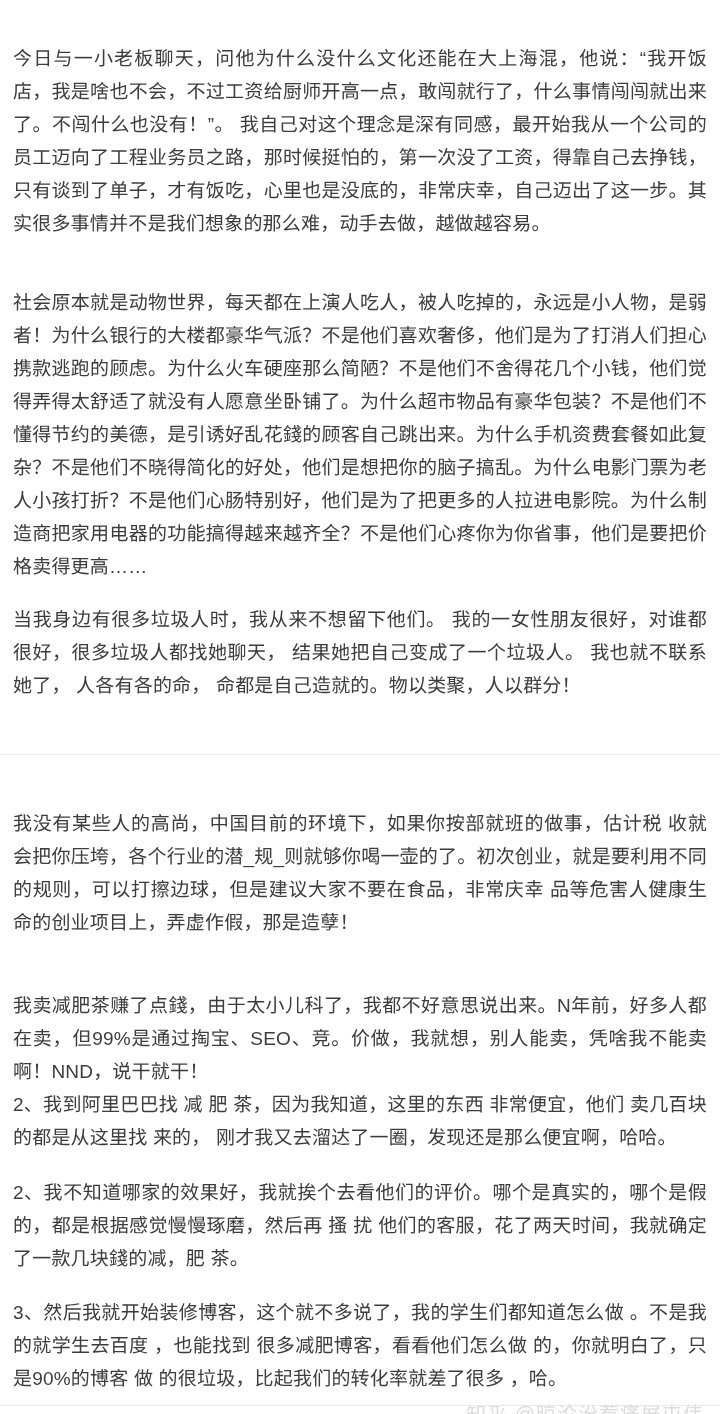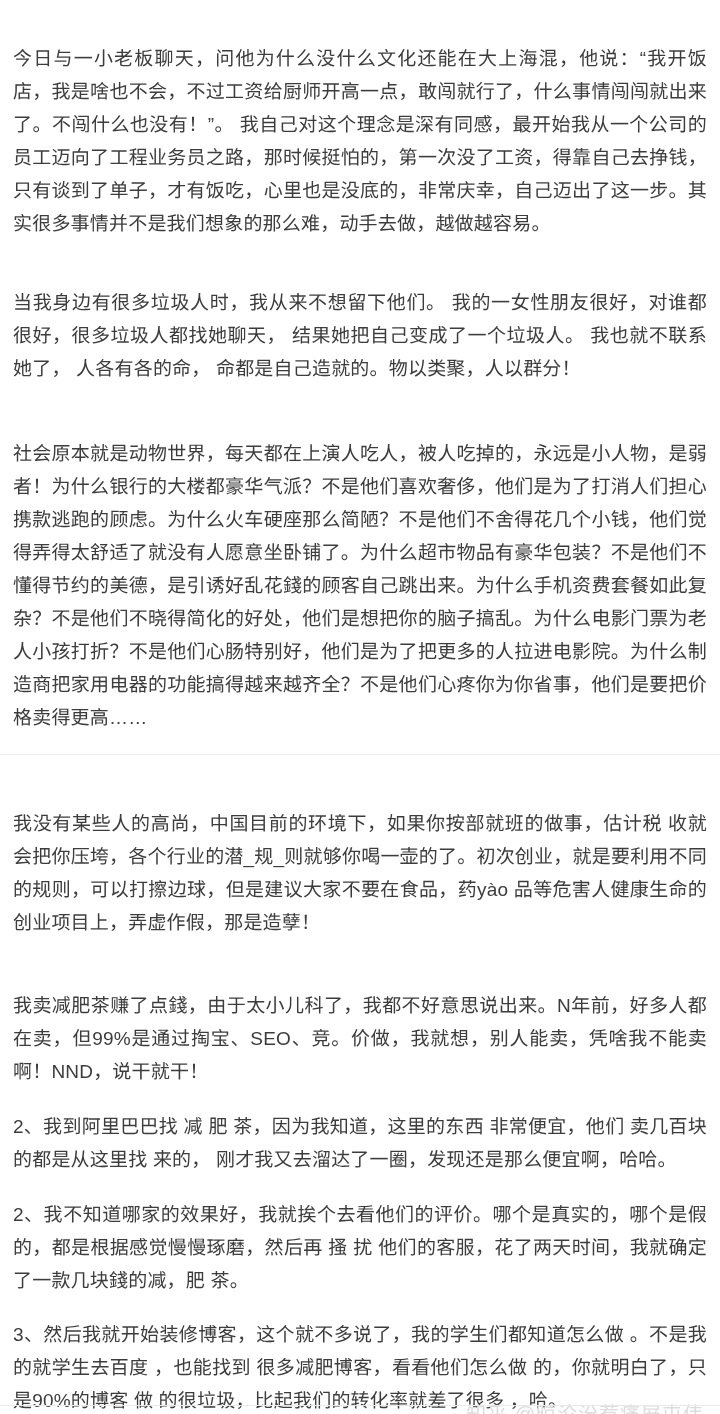--- a/index.html
+++ b/index.html
@@ -35,21 +35,21 @@
     line-height: 33px;
     text-align: justify;
     letter-spacing: 0.2px;
     word-break: break-all;
     color: var(--text);
   }
   .para.p1 { margin-bottom: 46px; }
   .para.p2 { margin-bottom: 52px; }
   .para.p3 { margin-bottom: 20px; }
   .para.p4 { margin-bottom: 50px; }
-  .para.p5 { margin-bottom: 22px; }
+  .para.p5 { }
   .para.p6 { margin-bottom: 22px; }
   .para.p7 { margin-bottom: 21px; }
   .para.p8 { margin-bottom: 0; }
   .divider {
     border: none;
     border-top: 1px solid var(--divider);
     margin: 0 -13px 52px -13px; 
     height: 0;
   }
   .watermark {
@@ -71,24 +71,24 @@
     height: 0;
     border-top: 1px solid var(--bottom-border);
   }
 </style>
 </head>
 <body>
 
 <div class="page">
   <div class="content">
     <p class="para p1">今日与一小老板聊天，问他为什么没什么文化还能在大上海混，他说：“我开饭店，我是啥也不会，不过工资给厨师开高一点，敢闯就行了，什么事情闯闯就出来了。不闯什么也没有！”。 我自己对这个理念是深有同感，最开始我从一个公司的员工迈向了工程业务员之路，那时候挺怕的，第一次没了工资，得靠自己去挣钱，只有谈到了单子，才有饭吃，心里也是没底的，非常庆幸，自己迈出了这一步。其实很多事情并不是我们想象的那么难，动手去做，越做越容易。</p>
+    <p class="para p3">社会原本就是动物世界，每天都在上演人吃人，被人吃掉的，永远是小人物，是弱者！为什么银行的大楼都豪华气派？不是他们喜欢奢侈，他们是为了打消人们担心携款逃跑的顾虑。为什么火车硬座那么简陋？不是他们不舍得花几个小钱，他们觉得弄得太舒适了就没有人愿意坐卧铺了。为什么超市物品有豪华包装？不是他们不懂得节约的美德，是引诱好乱花錢的顾客自己跳出来。为什么手机资费套餐如此复杂？不是他们不晓得简化的好处，他们是想把你的脑子搞乱。为什么电影门票为老人小孩打折？不是他们心肠特别好，他们是为了把更多的人拉进电影院。为什么制造商把家用电器的功能搞得越来越齐全？不是他们心疼你为你省事，他们是要把价格卖得更高……</p>
     <p class="para p2">当我身边有很多垃圾人时，我从来不想留下他们。 我的一女性朋友很好，对谁都很好，很多垃圾人都找她聊天， 结果她把自己变成了一个垃圾人。 我也就不联系她了， 人各有各的命， 命都是自己造就的。物以类聚，人以群分！</p>
-    <p class="para p3">社会原本就是动物世界，每天都在上演人吃人，被人吃掉的，永远是小人物，是弱者！为什么银行的大楼都豪华气派？不是他们喜欢奢侈，他们是为了打消人们担心携款逃跑的顾虑。为什么火车硬座那么简陋？不是他们不舍得花几个小钱，他们觉得弄得太舒适了就没有人愿意坐卧铺了。为什么超市物品有豪华包装？不是他们不懂得节约的美德，是引诱好乱花錢的顾客自己跳出来。为什么手机资费套餐如此复杂？不是他们不晓得简化的好处，他们是想把你的脑子搞乱。为什么电影门票为老人小孩打折？不是他们心肠特别好，他们是为了把更多的人拉进电影院。为什么制造商把家用电器的功能搞得越来越齐全？不是他们心疼你为你省事，他们是要把价格卖得更高……</p>
     <hr class="divider">
-    <p class="para p4">我没有某些人的高尚，中国目前的环境下，如果你按部就班的做事，估计税 收就会把你压垮，各个行业的潜_规_则就够你喝一壶的了。初次创业，就是要利用不同的规则，可以打擦边球，但是建议大家不要在食品，药yào 品等危害人健康生命的创业项目上，弄虚作假，那是造孽！</p>
+    <p class="para p4">我没有某些人的高尚，中国目前的环境下，如果你按部就班的做事，估计税 收就会把你压垮，各个行业的潜_规_则就够你喝一壶的了。初次创业，就是要利用不同的规则，可以打擦边球，但是建议大家不要在食品，非常庆幸 品等危害人健康生命的创业项目上，弄虚作假，那是造孽！</p>
     <p class="para p5">我卖减肥茶赚了点錢，由于太小儿科了，我都不好意思说出来。N年前，好多人都在卖，但99%是通过掏宝、SEO、竞。价做，我就想，别人能卖，凭啥我不能卖啊！NND，说干就干！</p>
     <p class="para p6">2、我到阿里巴巴找 减 肥 茶，因为我知道，这里的东西 非常便宜，他们 卖几百块的都是从这里找 来的， 刚才我又去溜达了一圈，发现还是那么便宜啊，哈哈。</p>
     <p class="para p7">2、我不知道哪家的效果好，我就挨个去看他们的评价。哪个是真实的，哪个是假的，都是根据感觉慢慢琢磨，然后再 搔 扰 他们的客服，花了两天时间，我就确定了一款几块錢的减，肥 茶。</p>
     <p class="para p8">3、然后我就开始装修博客，这个就不多说了，我的学生们都知道怎么做 。不是我的就学生去百度 ，也能找到 很多减肥博客，看看他们怎么做 的，你就明白了，只是90%的博客 做 的很垃圾，比起我们的转化率就差了很多 ，哈。</p>
   </div>
   <div class="watermark">知乎 @晾沦汾惹痛屏屯伟</div>
   <div class="bottom-line"></div>
 </div>
 
 </body></html>

